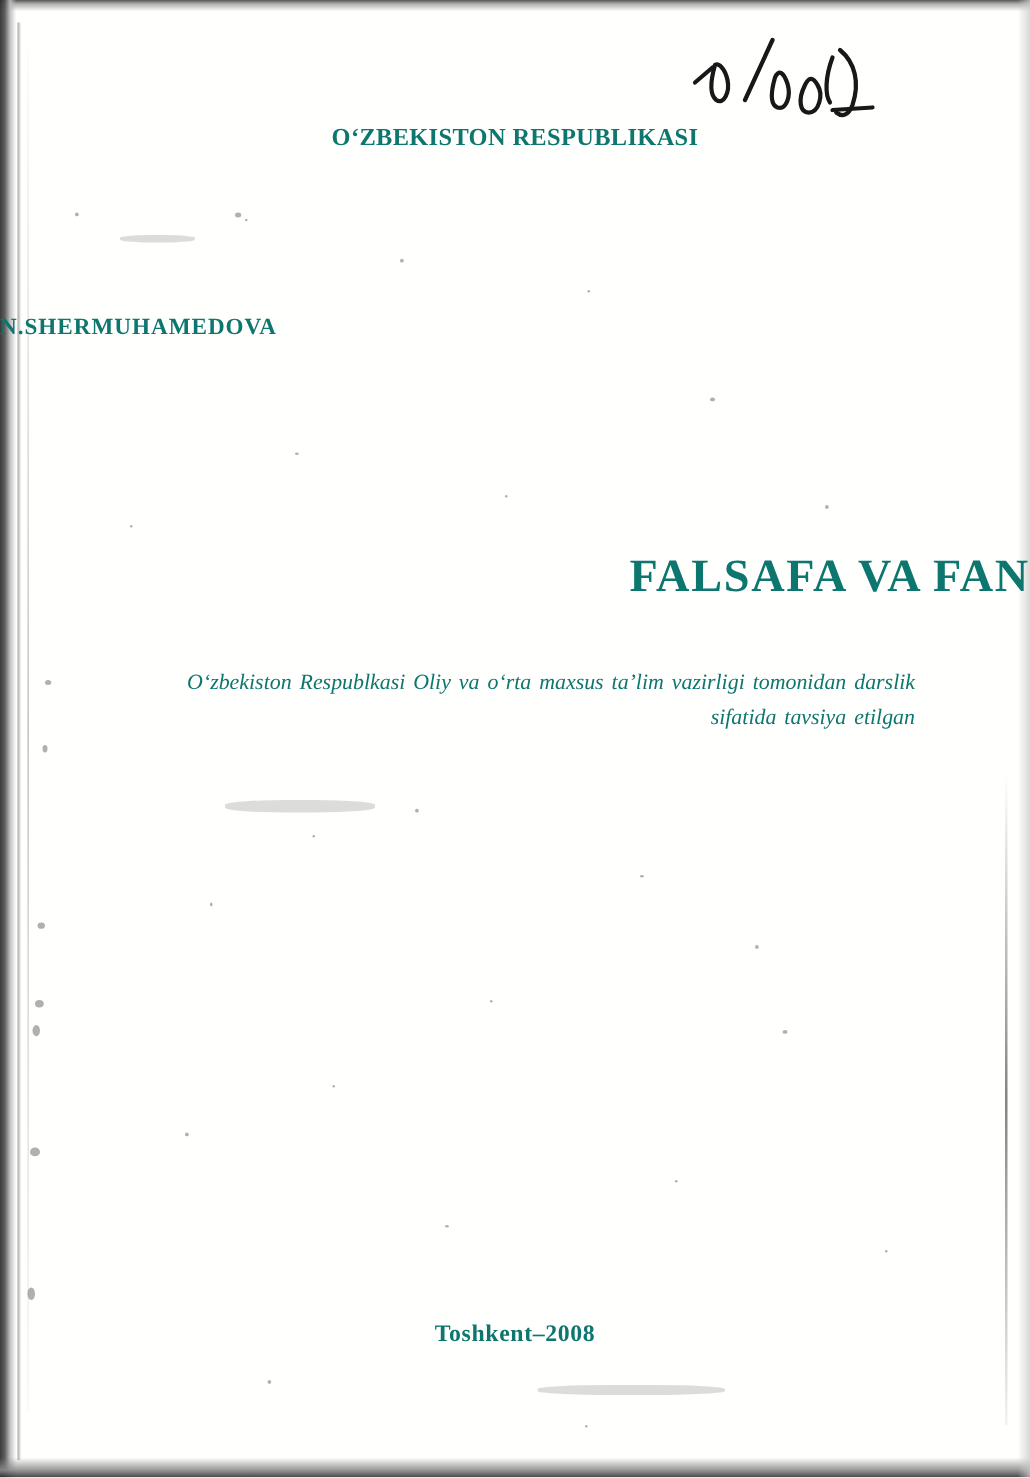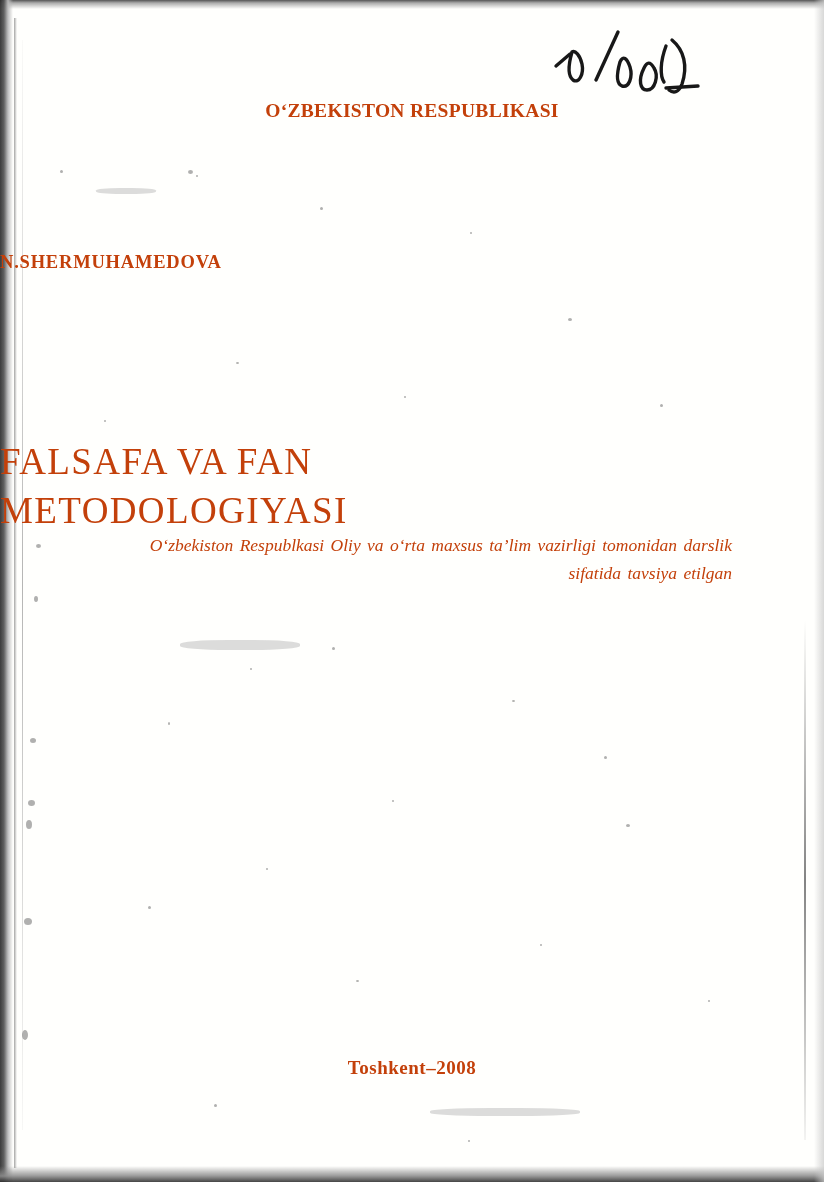--- a/index.html
+++ b/index.html
@@ -7,21 +7,21 @@
     padding: 0;
     background: #ffffff;
   }
   .page {
     position: relative;
     width: 824px;
     height: 1182px;
     background: #fdfdfb;
     overflow: hidden;
     font-family: "Liberation Serif", serif;
-    color: #c2410c;
+    color: #0f766e;
     filter: contrast(1.02);
   }
 
   
   .speckle {
     position: absolute;
     background: #6f6f6f;
     border-radius: 50%;
     opacity: .55;
     pointer-events: none;
@@ -105,23 +105,23 @@
     font-size: 18.5px;
     font-weight: bold;
     letter-spacing: .8px;
   }
 
   .booktitle {
     position: absolute;
     top: 437px;
     left: 0;
     width: 100%;
-    text-align: left;
+    text-align: right;
     font-size: 37px;
-    font-weight: normal;
+    font-weight: bold;
     line-height: 49px;
     letter-spacing: 1.4px;
   }
 
   .approval {
     position: absolute;
     top: 531px;
     left: 92px;
     width: 640px;
     text-align: right;
@@ -182,21 +182,20 @@
   </div>
 
   <div class="ministry">
     <div>O‘ZBEKISTON RESPUBLIKASI</div>
   </div>
 
   <div class="author">N.SHERMUHAMEDOVA</div>
 
   <div class="booktitle">
     <div>FALSAFA VA FAN</div>
-    <div>METODOLOGIYASI</div>
   </div>
 
   <div class="approval">O‘zbekiston Respublkasi Oliy va o‘rta maxsus ta’lim vazirligi tomonidan darslik sifatida tavsiya etilgan</div>
 
   <div class="imprint">Toshkent–2008</div>
 
   <div class="speckle" style="left:60px;  top:170px;  width:3px;  height:3px;"></div>
   <div class="speckle" style="left:196px; top:175px;  width:2px;  height:2px;"></div>
   <div class="speckle" style="left:188px; top:170px;  width:5px;  height:4px;"></div>
   <div class="speckle" style="left:320px; top:207px;  width:3px;  height:3px;"></div>

